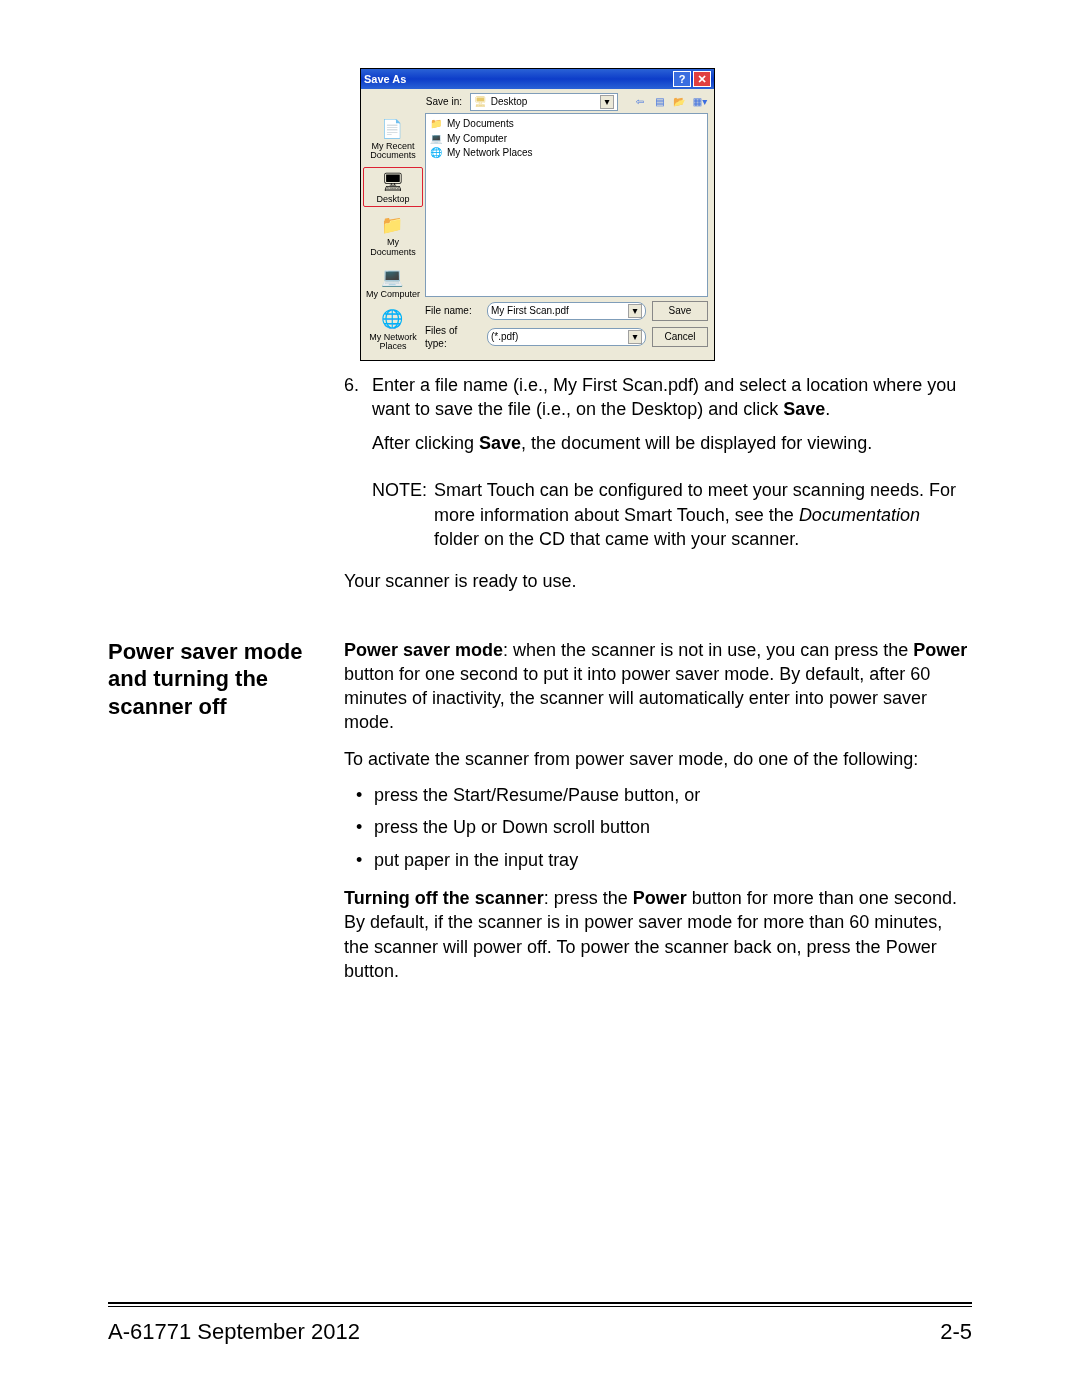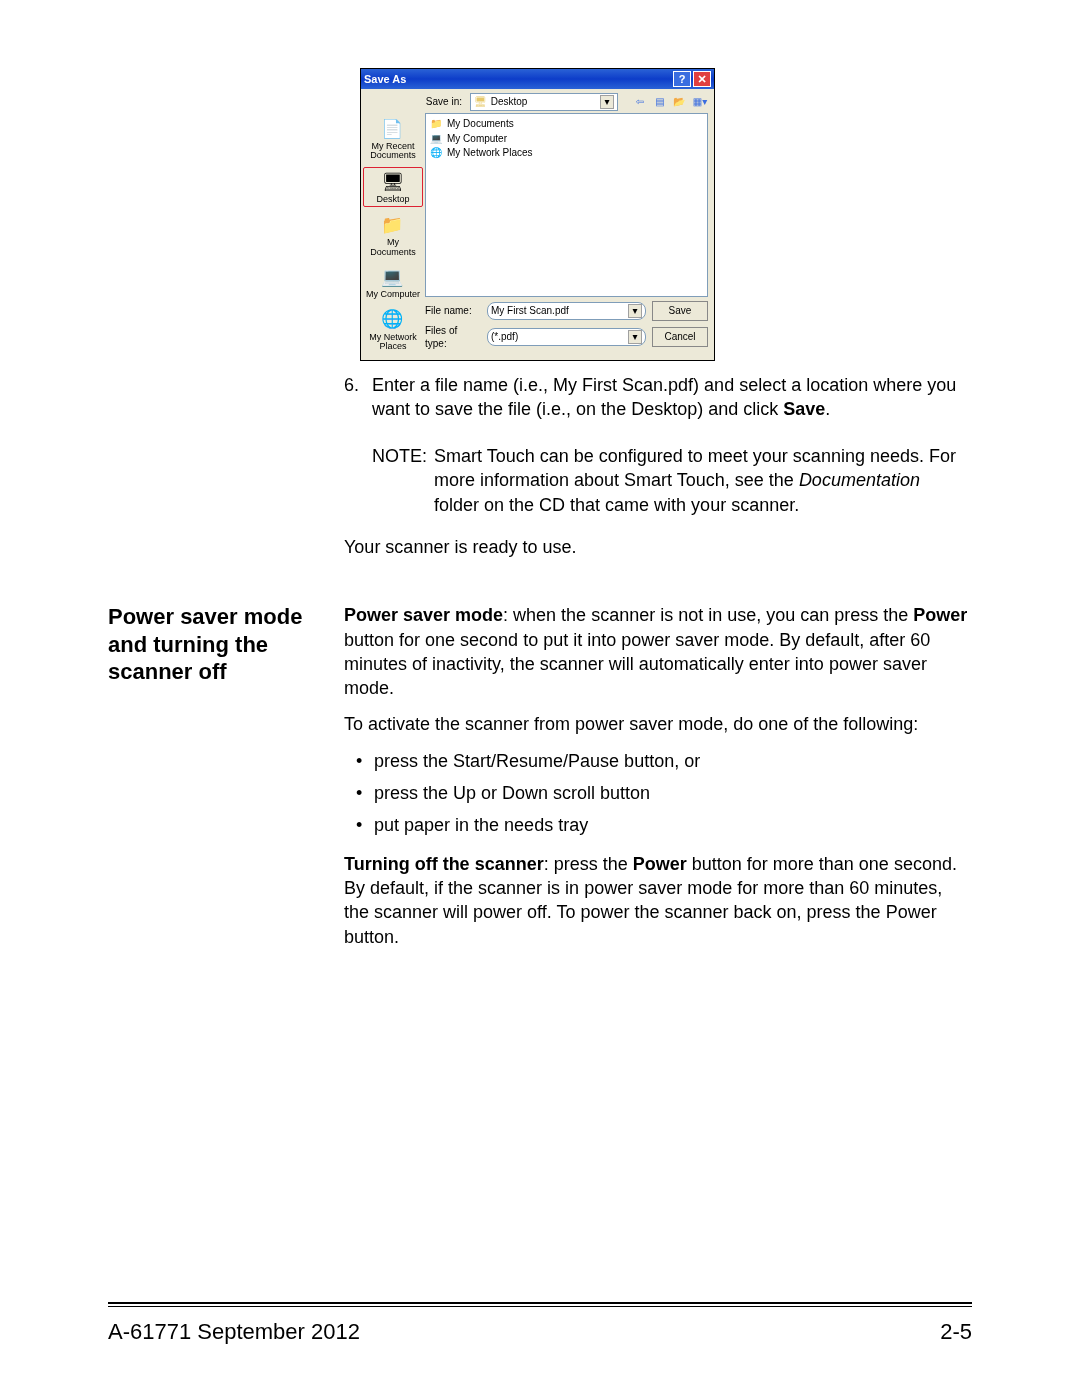--- a/index.html
+++ b/index.html
@@ -238,20 +238,23 @@
 
   <ol class="step">
     <li>
       <span class="num">6.</span>
       <span class="body">
         <span>Enter a file name (i.e., My First Scan.pdf) and select a location where you want to save the file (i.e., on the Desktop) and click </span><b>Save</b><span>.</span>
       </span>
     </li>
   </ol>
 
+  <p class="sub">
+    <span>After clicking </span><b>Save</b><span>, the document will be displayed for viewing.</span>
+  </p>
 
   <div class="note">
     <span class="nl">NOTE:</span>
     <span>
       <span>Smart Touch can be configured to meet your scanning needs. For more information about Smart Touch, see the </span><i>Documentation</i><span> folder on the CD that came with your scanner.</span>
     </span>
   </div>
 
   <p class="ready">Your scanner is ready to use.</p>
 </div>
@@ -264,21 +267,21 @@
     </p>
     <p class="para">To activate the scanner from power saver mode, do one of the following:</p>
     <ul class="bullets">
       <li>
           <span>press the Start/Resume/Pause button, or</span>
         </li>
       <li>
           <span>press the Up or Down scroll button</span>
         </li>
       <li>
-          <span>put paper in the needs tray</span>
+          <span>put paper in the input tray</span>
         </li>
     </ul>
     <p class="para">
       <b>Turning off the scanner</b><span>: press the </span><b>Power</b><span> button for more than one second. By default, if the scanner is in power saver mode for more than 60 minutes, the scanner will power off. To power the scanner back on, press the Power button.</span>
     </p>
   </div>
 </div>
 
 <div class="footer">
   <div class="rule1"></div>

